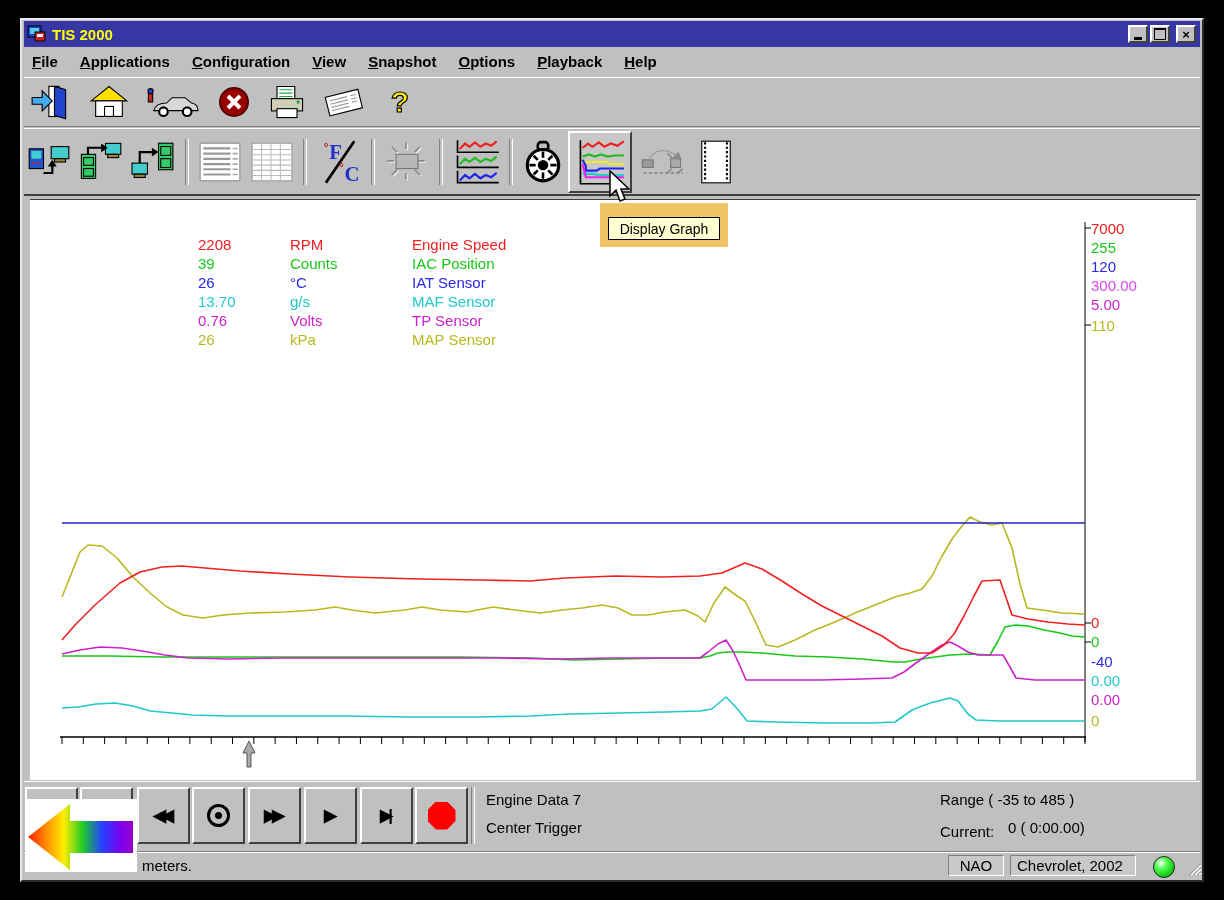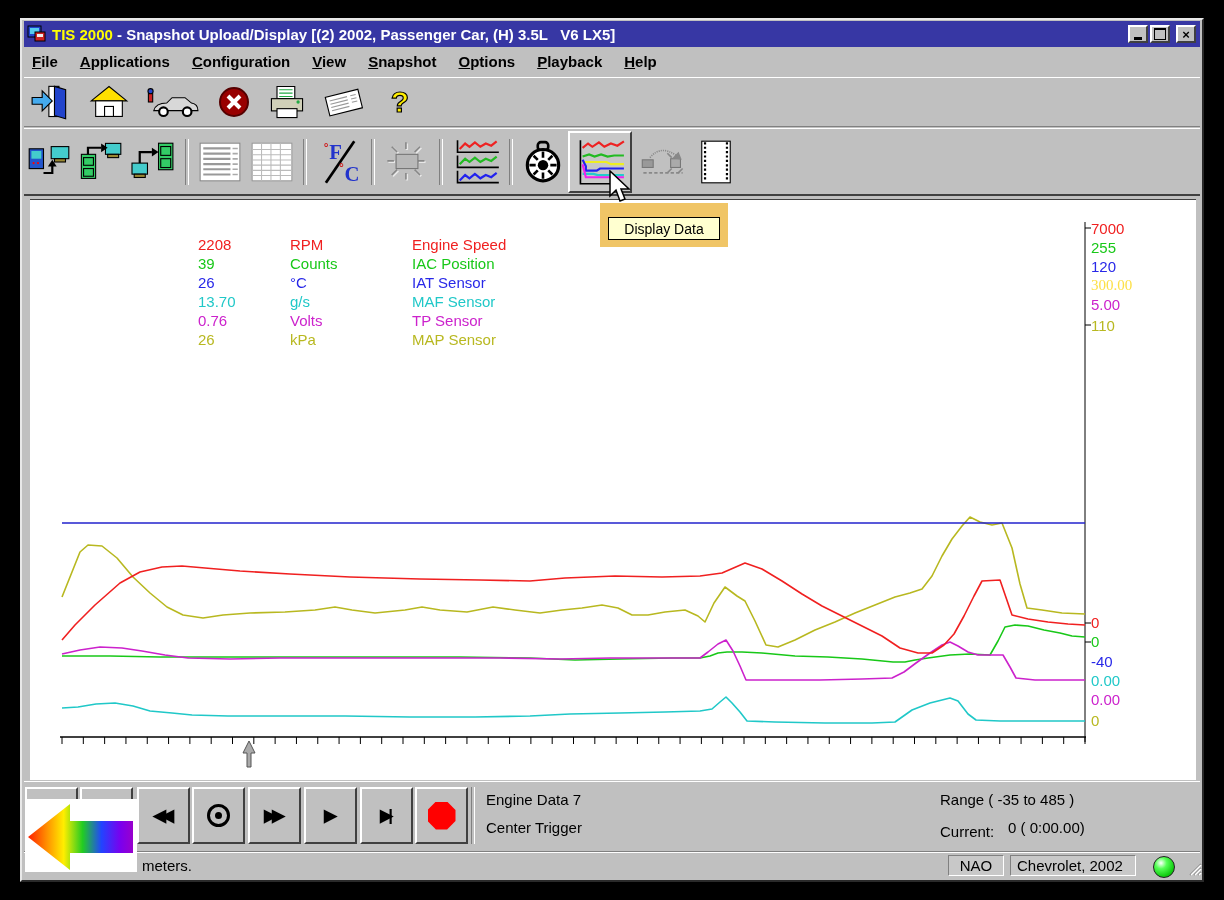--- a/index.html
+++ b/index.html
@@ -71,21 +71,21 @@
 
 <div class="abs window"></div>
 
 <div class="abs titlebar">
   <svg class="appicon" viewBox="0 0 20 18">
     <rect x="1" y="1" width="13" height="11" fill="#2244cc" stroke="#000"></rect>
     <rect x="3" y="3" width="9" height="6" fill="#55ccee"></rect>
     <rect x="8" y="7" width="10" height="9" fill="#cc2222" stroke="#000"></rect>
     <rect x="10" y="9" width="6" height="3" fill="#eeeeee"></rect>
   </svg>
-  <span class="t-brand">TIS 2000</span><span> - Snapshot Upload/Display [(2) 2002, Passenger Car, (H) 3.5L   V6 LX5]</span>
+  <span class="t-brand">TIS 2000</span>
   <span class="winbtns">
     <span class="winbtn"><span class="minbar"></span></span>
     <span class="winbtn"><span class="maxbox"></span></span>
     <span class="gapbtn"></span>
     <span class="winbtn"><span>×</span></span>
   </span>
 </div>
 
 <div class="abs menubar" id="menubar">
     <span class="menu-item"><u>F</u>ile</span>
@@ -297,21 +297,21 @@
     <div class="abs leg-row" style="top: 312px; left: 0px; color: rgb(204, 34, 204);"><span class="leg-val">0.76</span><span class="leg-unit">Volts</span><span class="leg-name">TP Sensor</span></div>
     <div class="abs leg-row" style="top: 331px; left: 0px; color: rgb(184, 184, 32);"><span class="leg-val">26</span><span class="leg-unit">kPa</span><span class="leg-name">MAP Sensor</span></div>
   </div>
 <div id="axis-labels">
     <div class="axlab" style="top: 220px; color: rgb(240, 32, 32);">7000</div>
     <div class="axlab" style="top: 614px; color: rgb(240, 32, 32);">0</div>
     <div class="axlab" style="top: 239px; color: rgb(24, 200, 24);">255</div>
     <div class="axlab" style="top: 633px; color: rgb(24, 200, 24);">0</div>
     <div class="axlab" style="top: 258px; color: rgb(40, 40, 232);">120</div>
     <div class="axlab" style="top: 653px; color: rgb(40, 40, 232);">-40</div>
-    <div class="axlab" style="top: 277px; color: #fde047; font-family: Liberation Serif, serif;">300.00</div>
+    <div class="axlab" style="top: 277px; color: #d946ef;">300.00</div>
     <div class="axlab" style="top: 672px; color: rgb(32, 200, 200);">0.00</div>
     <div class="axlab" style="top: 296px; color: rgb(204, 34, 204);">5.00</div>
     <div class="axlab" style="top: 691px; color: rgb(204, 34, 204);">0.00</div>
     <div class="axlab" style="top: 317px; color: rgb(184, 184, 32);">110</div>
     <div class="axlab" style="top: 712px; color: rgb(184, 184, 32);">0</div>
   </div>
 <svg class="abs" id="chart-svg" viewBox="0 0 1224 900">
     <line x1="60" y1="737" x2="1086" y2="737" stroke="#000" stroke-width="1.5"></line>
     <line x1="62" y1="737" x2="62" y2="744" stroke="#000" stroke-width="1"></line>
     <line x1="83.3125" y1="737" x2="83.3125" y2="744" stroke="#000" stroke-width="1"></line>
@@ -422,21 +422,21 @@
       <path d="M15 4 L4 15" stroke="#808080"></path>
       <path d="M15 8 L8 15" stroke="#808080"></path>
       <path d="M15 12 L12 15" stroke="#808080"></path>
   <path d="M15 5 L5 15" stroke="#fff"></path>
       <path d="M15 9 L9 15" stroke="#fff"></path>
       <path d="M15 13 L13 15" stroke="#fff"></path>
     </g>
 </svg>
 
 <div class="abs tt-high"></div>
-<div class="abs tooltip">Display Data</div>
+<div class="abs tooltip">Display Graph</div>
 <svg class="abs" style="left:606px;top:170px" width="30" height="40" viewBox="0 0 30 40">
   <polygon points="4,1 4,26 10,20 14,31 19,29 15,19 23,19" fill="#fff" stroke="#000" stroke-width="1.5"></polygon>
 </svg>
 
 <div class="abs overlay-box">
   <svg width="112" height="73" viewBox="0 0 112 73">
     <defs>
       <linearGradient id="rg" x1="0" y1="0" x2="1" y2="0">
         <stop offset="0" stop-color="#ff2000"></stop>
           <stop offset="0.18" stop-color="#ff9000"></stop>

